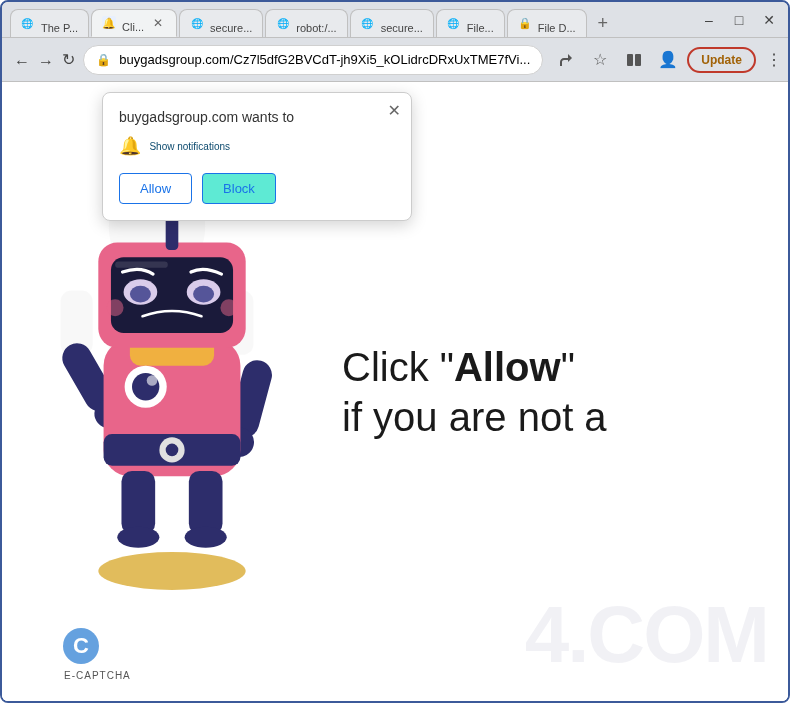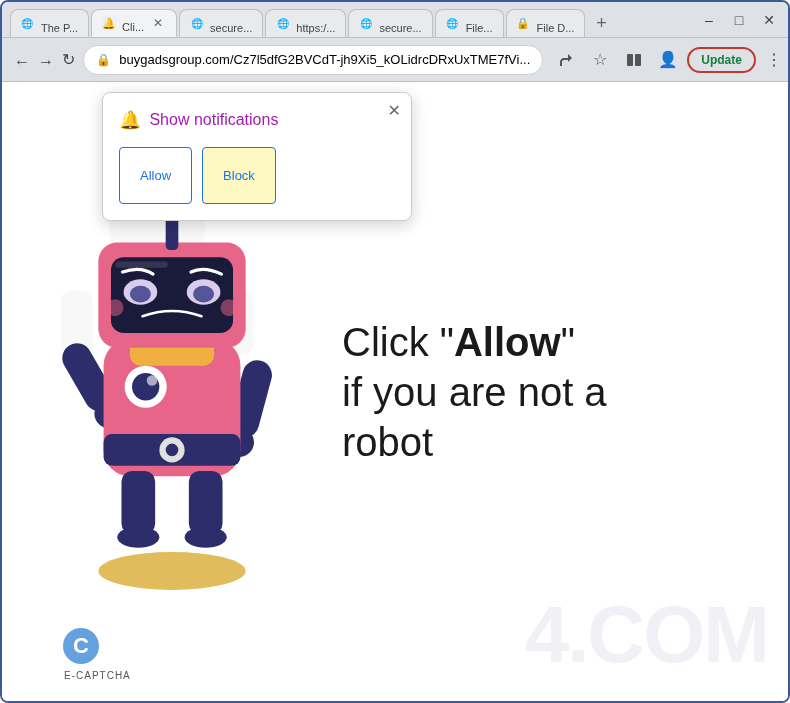--- a/index.html
+++ b/index.html
@@ -181,21 +181,21 @@
       cursor: pointer;
       color: #555;
       font-size: 16px;
       border-radius: 50%;
     }
 
     .update-btn {
       background: transparent;
       border: 2px solid #c0392b;
       border-radius: 15px;
-      color: #15803d;
+      color: #a16207;
       font-size: 12px;
       font-weight: bold;
       padding: 4px 12px;
       cursor: pointer;
     }
 
     .menu-btn {
       width: 28px;
       height: 28px;
       display: flex;
@@ -250,45 +250,45 @@
       gap: 8px;
       margin-bottom: 16px;
     }
 
     .bell-icon {
       font-size: 18px;
       color: #333;
     }
 
     .notification-text {
-      font-size: 16px;
-      color: #a21caf;
+      font-size: 10px;
+      color: #0c4a6e;
     }
 
     .popup-buttons {
       display: flex;
       gap: 10px;
       justify-content: flex-start;
     }
 
     .btn-allow {
       padding: 6px 20px;
       border: 1px solid #1a73e8;
       border-radius: 4px;
       background: #fff;
       color: #1a73e8;
       font-size: 13px;
       cursor: pointer;
     }
 
     .btn-block {
-      padding: 20px 20px;
+      padding: 7px 20px;
       border: 1px solid #1a73e8;
       border-radius: 4px;
-      background: #fef9c3;
+      background: #5eead4;
       color: #1a73e8;
       font-size: 13px;
       cursor: pointer;
     }
 
     
     .main-page {
       width: 100%;
       height: 100%;
       display: flex;
@@ -399,21 +399,21 @@
         <span class="tab-close">✕</span>
       </div>
 
       <div class="tab">
         <span class="tab-favicon">🌐</span>
         <span class="tab-label">secure...</span>
       </div>
 
       <div class="tab">
         <span class="tab-favicon">🌐</span>
-        <span class="tab-label">https:/...</span>
+        <span class="tab-label">robot:/...</span>
       </div>
 
       <div class="tab">
         <span class="tab-favicon">🌐</span>
         <span class="tab-label">secure...</span>
       </div>
 
       <div class="tab">
         <span class="tab-favicon">🌐</span>
         <span class="tab-label">File...</span>
@@ -460,20 +460,21 @@
       <div class="addr-icon-btn">👤</div>
       <button class="update-btn">Update</button>
       <div class="menu-btn">⋮</div>
     </div>
   </div>
 
   <div class="page-content">
 
     <div class="notification-popup">
       <span class="popup-close">✕</span>
+      <div class="popup-title">buygadsgroup.com wants to</div>
       <div class="popup-notification-row">
         <span class="bell-icon">🔔</span>
         <span class="notification-text">Show notifications</span>
       </div>
       <div class="popup-buttons">
         <button class="btn-allow">Allow</button>
         <button class="btn-block">Block</button>
       </div>
     </div>
 
@@ -548,21 +549,20 @@
           <circle cx="184" cy="110" r="8" fill="#e8658a" opacity="0.5"></circle>
 
           <path d="M102 118 Q130 108 158 118" stroke="#fff" stroke-width="2.5" fill="none" stroke-linecap="round"></path>
         </svg>
       </div>
 
       <div class="caption-area">
         <div class="caption-text">
           Click "<strong>Allow</strong>"<br>
           <span>if you are not a</span><br>
-          <span>robot</span>
         </div>
       </div>
 
       <div class="watermark">4.COM</div>
 
       <div class="ecaptcha">
         <svg class="ecaptcha-logo" viewBox="0 0 40 40">
           <circle cx="20" cy="20" r="18" fill="#4a90d9" opacity="0.85"></circle>
           <text x="20" y="27" text-anchor="middle" font-size="22" font-weight="bold" fill="#fff" font-family="Arial">C</text>
         </svg>

